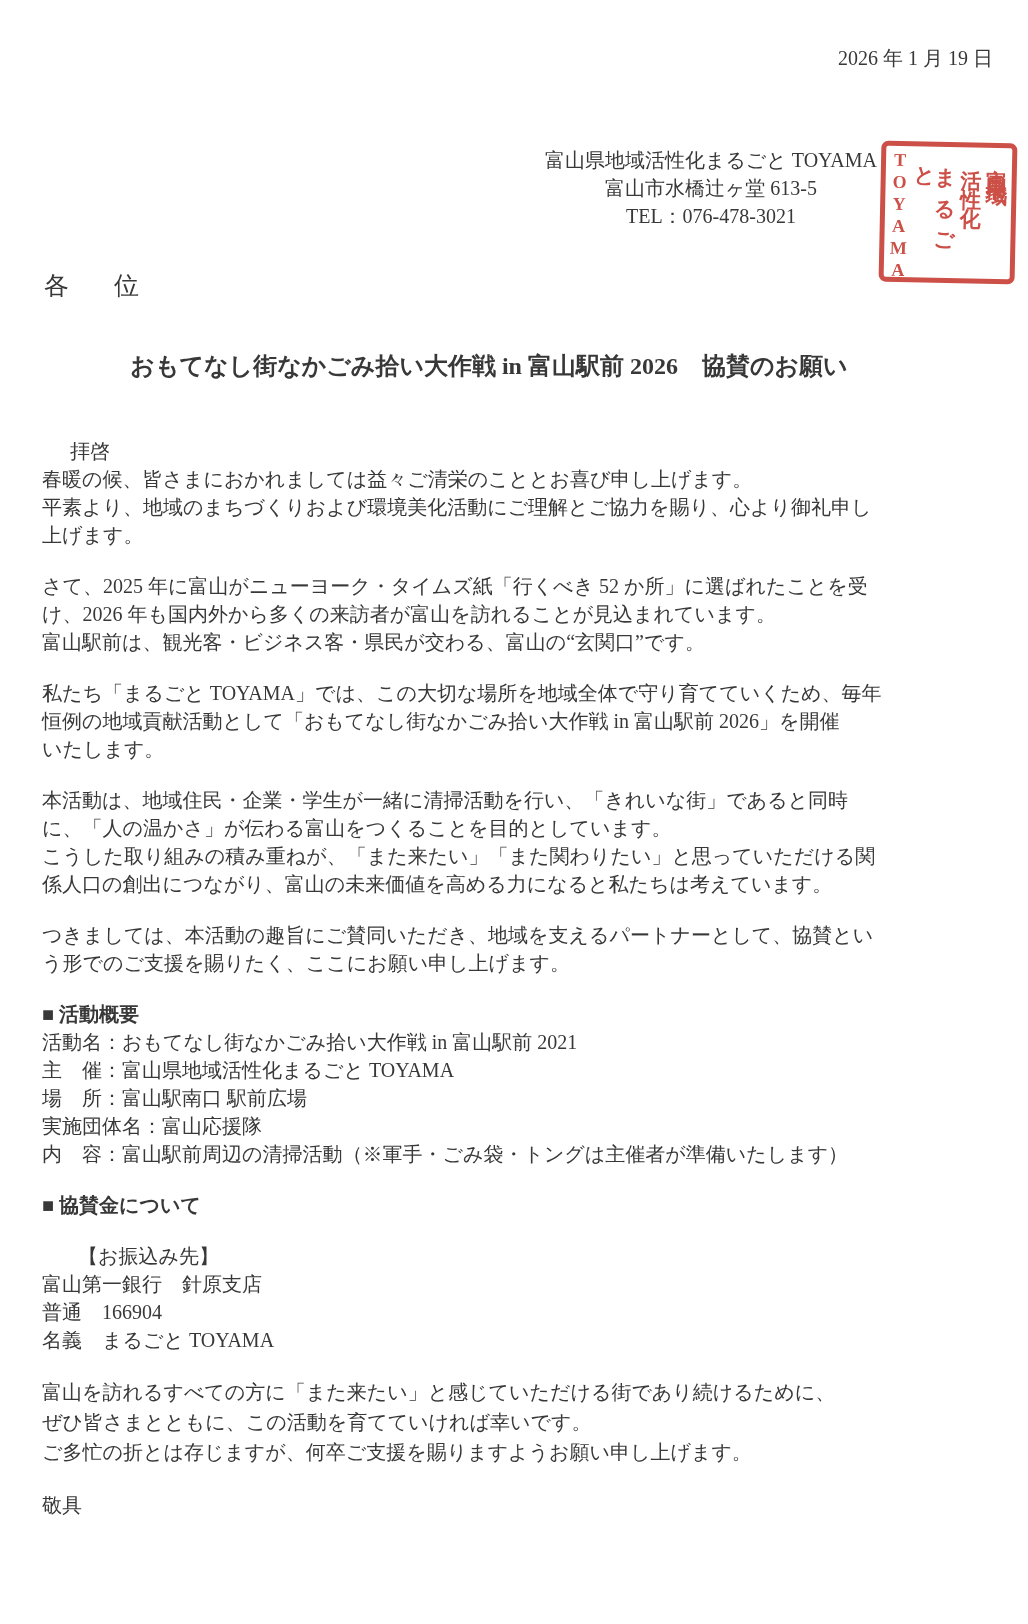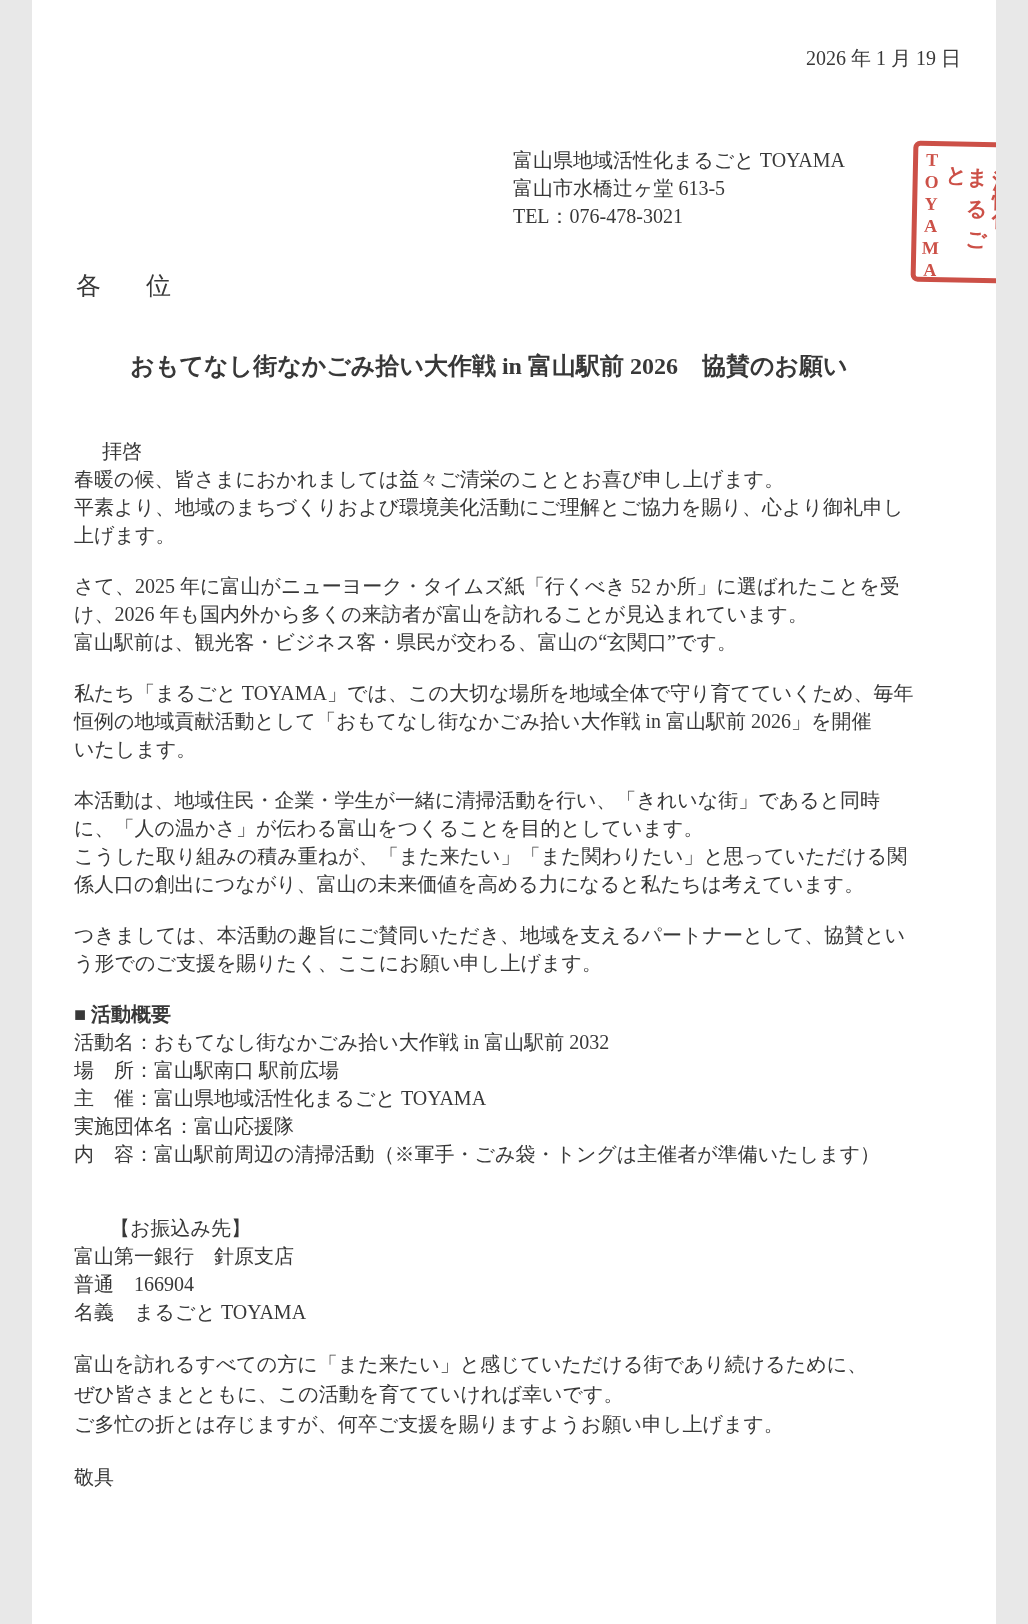--- a/index.html
+++ b/index.html
@@ -1,32 +1,31 @@
 <!DOCTYPE html>
 <html><head>
 <meta charset="utf-8">
 <style>
   html,body{margin:0;padding:0;background:#e8e8e8;}
   .page{
     position:relative;
-    width:916px;height:1624px;
+    width:1028px;height:1624px;
     margin:0 auto;
     background:#ffffff;
     font-family:"Liberation Serif","DejaVu Serif",serif;
     color:#383838;
     overflow:hidden;
-    padding-left:48px;
   }
   .date-line{
     position:absolute;top:44px;right:35px;
     font-size:20px;line-height:28px;
   }
   .sender-block{
     position:absolute;top:146px;right:151px;
-    text-align:left;font-size:20px;line-height:28px;
+    text-align:center;font-size:20px;line-height:28px;
   }
   
   .stamp{
     position:absolute;left:880px;top:142px;
     width:126px;height:131px;
     border:5px solid #c5382e;border-radius:7px;
     transform:rotate(1.2deg);
     opacity:.88;
     box-sizing:content-box;
   }
@@ -102,27 +101,28 @@
 恒例の地域貢献活動として「おもてなし街なかごみ拾い大作戦 in 富山駅前 2026」を開催
 いたします。</p>
     <p>本活動は、地域住民・企業・学生が一緒に清掃活動を行い、「きれいな街」であると同時
 に、「人の温かさ」が伝わる富山をつくることを目的としています。
 こうした取り組みの積み重ねが、「また来たい」「また関わりたい」と思っていただける関
 係人口の創出につながり、富山の未来価値を高める力になると私たちは考えています。</p>
     <p>つきましては、本活動の趣旨にご賛同いただき、地域を支えるパートナーとして、協賛とい
 う形でのご支援を賜りたく、ここにお願い申し上げます。</p>
 
     <div class="sec-heading line">■ 活動概要</div>
-    <div class="line">活動名：おもてなし街なかごみ拾い大作戦 in 富山駅前 2032</div>
+    <div class="line">活動名：おもてなし街なかごみ拾い大作戦 in 富山駅前 2021</div>
+    <div class="line">主　催：富山県地域活性化まるごと TOYAMA</div>
     <div class="line">場　所：富山駅南口 駅前広場</div>
-    <div class="line">主　催：富山県地域活性化まるごと TOYAMA</div>
     <div class="line">実施団体名：富山応援隊</div>
     <div class="line">内　容：富山駅前周辺の清掃活動（※軍手・ごみ袋・トングは主催者が準備いたします）</div>
     <div class="gap23"></div>
 
+    <div class="sec-heading line">■ 協賛金について</div>
     <div class="gap23"></div>
 
     <div class="line bank-heading">【お振込み先】</div>
     <div class="line">富山第一銀行　針原支店</div>
     <div class="line">普通　166904</div>
     <div class="line">名義　まるごと TOYAMA</div>
     <div class="gap23"></div>
 
     <p class="closing">富山を訪れるすべての方に「また来たい」と感じていただける街であり続けるために、
 ぜひ皆さまとともに、この活動を育てていければ幸いです。

